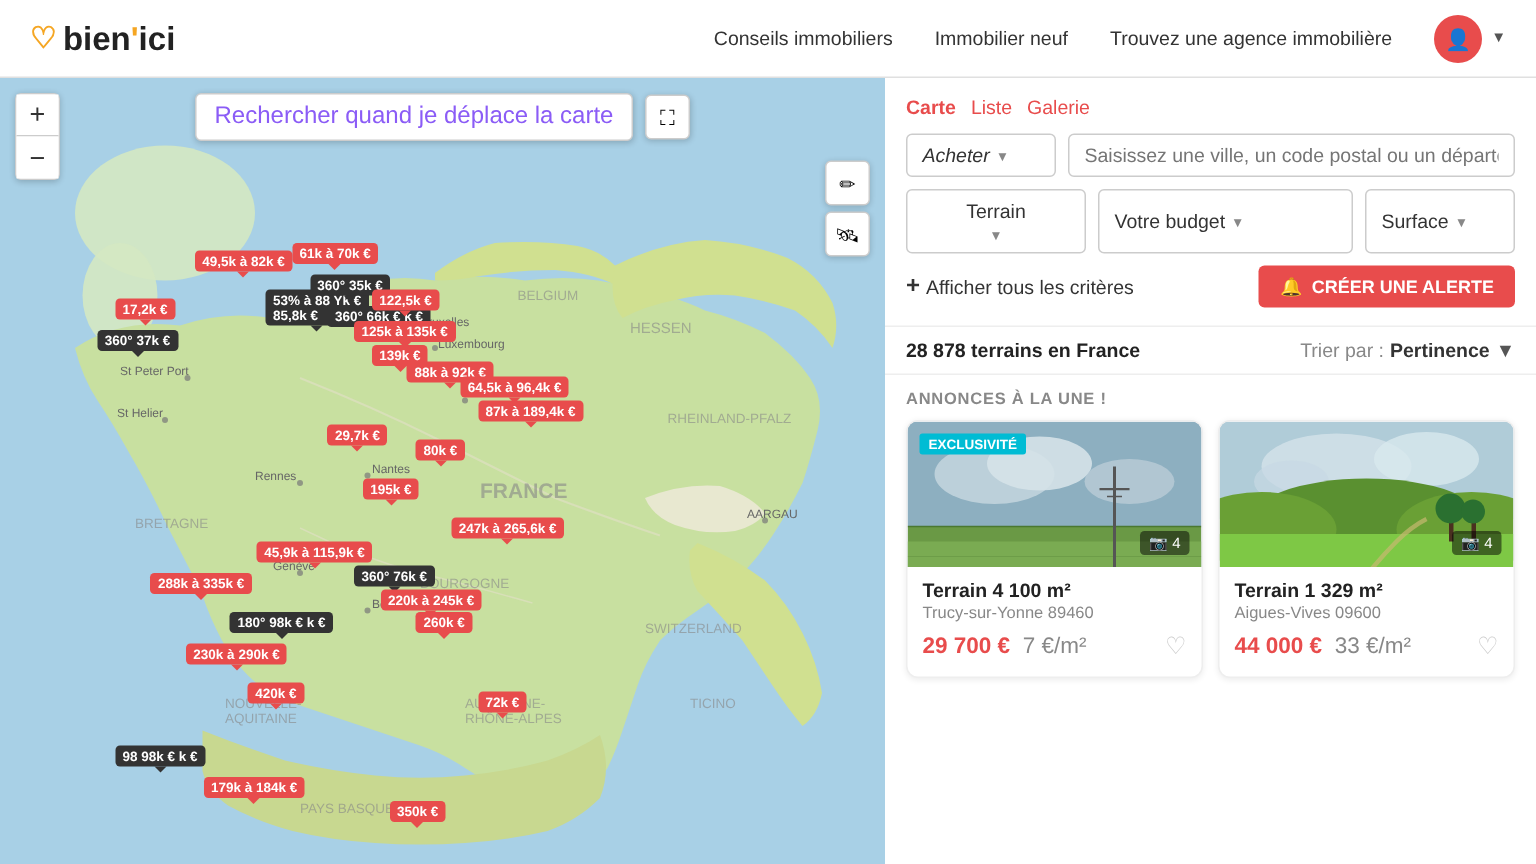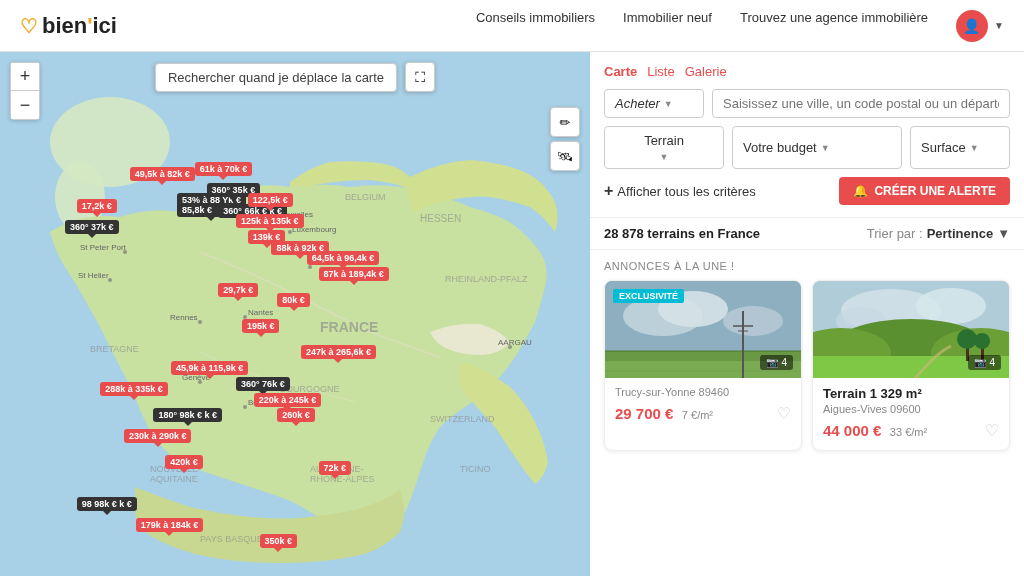--- a/index.html
+++ b/index.html
@@ -19,21 +19,21 @@
       display: flex;
       align-items: center;
       gap: 4px;
       font-size: 22px;
       font-weight: bold;
       color: #222;
     }
     .logo-icon { color: #f5a623; font-size: 20px; }
     .logo-text { color: #222; font-size: 22px; }
     .logo-text span { color: #f5a623; }
-    .header-nav { display: flex; align-items: flex-start; gap: 28px; font-size: 13px; color: #333; }
+    .header-nav { display: flex; align-items: center; gap: 28px; font-size: 13px; color: #333; }
     .header-nav a { text-decoration: none; color: #333; }
     .user-btn {
       display: flex; align-items: center; gap: 4px;
       background: #e84c4c; color: #fff; border-radius: 50%;
       width: 32px; height: 32px; justify-content: center;
       font-size: 14px; cursor: pointer;
     }
     .user-area { display: flex; align-items: center; gap: 6px; cursor: pointer; }
     .user-chevron { font-size: 10px; color: #555; }
 
@@ -53,21 +53,21 @@
       overflow: hidden;
     }
 
     
     .map-controls-top {
       position: absolute; top: 10px; left: 50%; transform: translateX(-50%);
       display: flex; gap: 8px; align-items: center; z-index: 10;
     }
     .search-when-move {
       background: #fff; border: 1px solid #ccc; border-radius: 4px;
-      padding: 6px 12px; font-size: 13px; color: #404040; cursor: pointer;
+      padding: 6px 12px; font-size: 16px; color: #8b5cf6; cursor: pointer;
       white-space: nowrap; box-shadow: 0 1px 4px rgba(0,0,0,0.2);
     }
     .expand-btn {
       background: #fff; border: 1px solid #ccc; border-radius: 4px;
       width: 30px; height: 30px; display: flex; align-items: center; justify-content: center;
       cursor: pointer; box-shadow: 0 1px 4px rgba(0,0,0,0.2); font-size: 14px;
     }
 
     .zoom-controls {
       position: absolute; top: 10px; left: 10px; z-index: 10;
@@ -185,21 +185,21 @@
     .sort-area { display: flex; align-items: center; gap: 4px; font-size: 13px; cursor: pointer; }
     .sort-label { color: #888; }
     .sort-value { color: #333; font-weight: bold; }
 
     
     .cards-area {
       flex: 1; overflow-y: auto; overflow-x: hidden;
       padding: 10px 14px;
     }
     .annonces-label {
-      font-size: 11px; color: #888; font-weight: normal; text-transform: uppercase;
+      font-size: 11px; color: #888; font-weight: bold; text-transform: uppercase;
       letter-spacing: 0.5px; margin-bottom: 8px;
     }
     .cards-row { display: flex; gap: 10px; }
 
     
     .property-card {
       flex: 1; border-radius: 8px; overflow: hidden;
       border: 1px solid #eee; background: #fff;
       box-shadow: 0 1px 4px rgba(0,0,0,0.08);
     }
@@ -215,21 +215,21 @@
       position: absolute; bottom: 8px; right: 8px;
       background: rgba(0,0,0,0.5); color: #fff; font-size: 10px;
       padding: 2px 6px; border-radius: 3px;
       display: flex; align-items: center; gap: 3px;
     }
     .card-body { padding: 8px 10px 10px; }
     .card-title { font-size: 13px; font-weight: bold; color: #222; margin-bottom: 2px; }
     .card-location { font-size: 11px; color: #888; margin-bottom: 6px; }
     .card-price-row { display: flex; align-items: center; justify-content: space-between; }
     .card-price { font-size: 15px; font-weight: bold; color: #e84c4c; }
-    .card-price-per { font-size: 11px; color: #888; margin-left: 4px; text-align: right; }
+    .card-price-per { font-size: 15px; color: #888; margin-left: 4px; text-align: right; }
     .heart-btn { cursor: pointer; color: #ccc; font-size: 16px; }
   </style>
 </head>
 <body>
 
 <div class="header">
   <div class="logo">
     <span class="logo-icon">♡</span>
     <span class="logo-text">bien<span>'</span>ici</span>
   </div>
@@ -435,20 +435,21 @@
               <line x1="130" y1="45" x2="150" y2="45" stroke="#555" stroke-width="1.5"></line>
               <line x1="135" y1="50" x2="145" y2="50" stroke="#555" stroke-width="1"></line>
             </svg>
             <div class="badge-exclusivite">EXCLUSIVITÉ</div>
             <div class="card-photo-count">
               <span>📷</span>
               <span>4</span>
             </div>
           </div>
           <div class="card-body">
+            <div class="card-title">Terrain 4 100 m²</div>
             <div class="card-location">Trucy-sur-Yonne 89460</div>
             <div class="card-price-row">
               <div>
                 <span class="card-price">29 700 €</span>
                 <span class="card-price-per">7 €/m²</span>
               </div>
               <span class="heart-btn">♡</span>
             </div>
           </div>
         </div>

